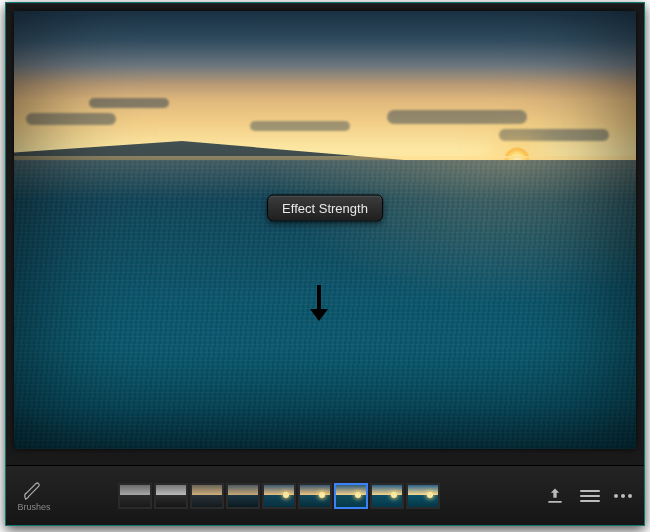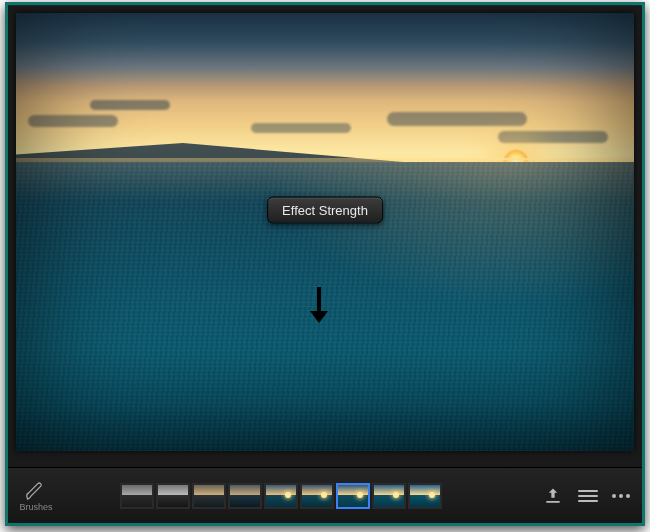--- a/index.html
+++ b/index.html
@@ -8,21 +8,21 @@
     font-family: "Helvetica Neue", Arial, sans-serif;
     width: 650px;
     height: 532px;
     overflow: hidden;
   }
   .app-window {
     width: 640px;
     height: 524px;
     margin: 2px auto 0 auto;
     background: #1a1a1a;
-    border: 3px solid #0f766e;
+    border: 1px solid #0f766e;
     box-shadow: 0 4px 12px rgba(0,0,0,0.7), inset 0 1px 0 rgba(255,255,255,0.05);
     display: flex;
     flex-direction: column;
     position: relative;
   }
   .canvas-area {
     flex: 0 0 438px;
     margin: 8px 8px 0 8px;
     background: #0a1620;
     position: relative;

